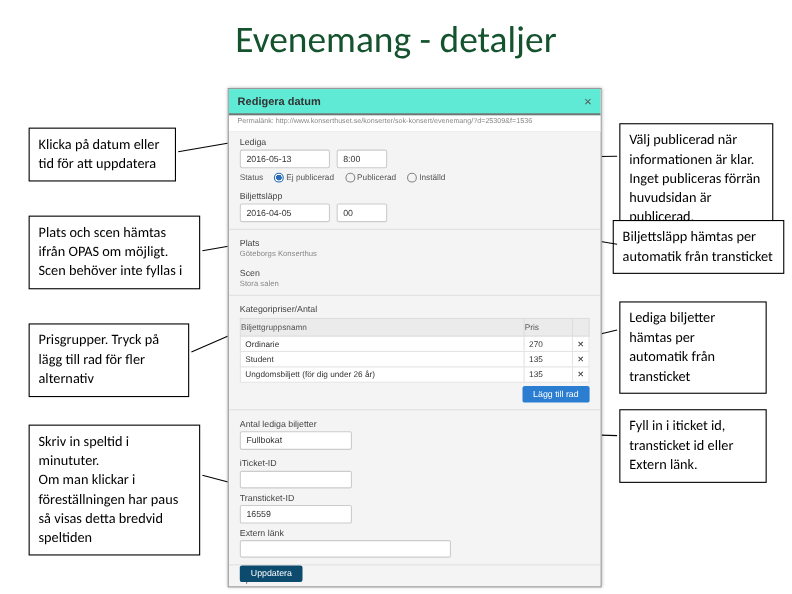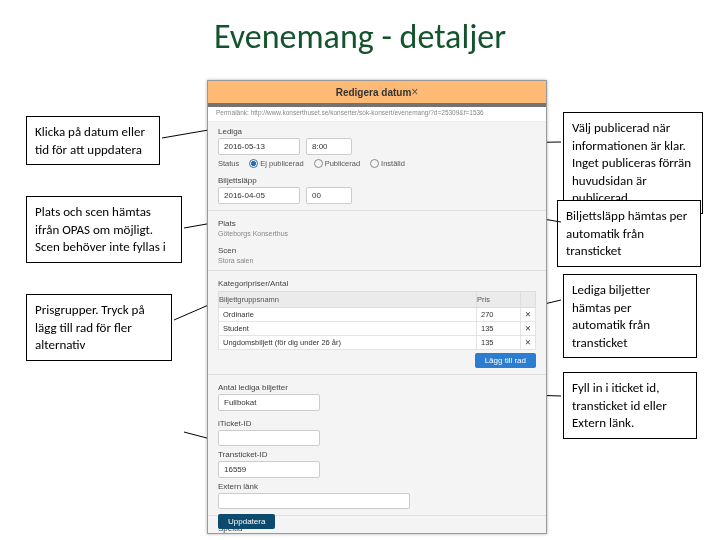--- a/index.html
+++ b/index.html
@@ -1,20 +1,20 @@
 <!DOCTYPE html>
 <html><head>
 <meta charset="utf-8">
 <style>
   html,body{margin:0;padding:0;font-family:Calibri,Arial,sans-serif;background:#fff;width:720px;height:540px;overflow:hidden}
   .slide{position:relative;width:720px;height:540px}
   .title{font-size:34px;font-weight:400;position:absolute;top:16px;left:0;width:100%;text-align:center;color:#14532d}
   .ann{position:absolute;border:1.5px solid #000;padding:6px 8px;font-size:13px;line-height:1.35;color:#000;background:#fff;box-sizing:border-box}
   .panel{position:absolute;left:207px;top:80px;width:338px;height:452px;border:1px solid #999;box-shadow:0 0 3px rgba(0,0,0,.3);font-family:Arial,Helvetica,sans-serif;font-size:7.5px;color:#333;background:#f4f4f4;overflow:hidden}
-  .panel .hdr{display:flex;justify-content:center;align-items:center;padding:4px 8px;border-bottom:4px solid #737373;background:#fdba74}
+  .panel .hdr{display:flex;justify-content:space-between;align-items:center;padding:4px 8px;border-bottom:2px solid #737373;background:#5eead4}
   .panel .hdr b{font-size:10px}
   .close{font-size:12px;color:#555;cursor:pointer}
   .perm{color:#888;font-size:6.5px;padding:2px 8px 5px 8px;background:#fff;border-bottom:1px solid #eee}
   .sect{padding:5px 10px 3px 10px}
   .lbl{color:#444;font-size:8px;margin-bottom:2px}
   .row{display:flex;gap:6px;align-items:center}
   .field{background:#fff;border:1px solid #ccc;padding:3px 5px;font-size:8px;color:#333;border-radius:2px}
   .field.sm{width:70px}
   .field.xs{width:34px}
   .radio{display:flex;gap:10px;margin-top:4px;font-size:7.5px;color:#555}
@@ -35,23 +35,25 @@
 </style>
 </head>
 <body>
 
 <div class="slide">
   <div class="title">Evenemang - detaljer</div>
 
   <div class="ann" style="left:26px;top:116px;width:134px">Klicka på datum eller tid för att uppdatera</div>
   <div class="ann" style="left:26px;top:196px;width:156px">Plats och scen hämtas ifrån OPAS om möjligt. Scen behöver inte fyllas i</div>
   <div class="ann" style="left:26px;top:294px;width:146px">Prisgrupper. Tryck på lägg till rad för fler alternativ</div>
+  <div class="ann" style="left:26px;top:386px;width:156px;white-space:pre-line">Skriv in speltid i minututer.
+Om man klickar i föreställningen har paus så visas detta bredvid speltiden</div>
 
   <div class="ann" style="left:563px;top:112px;width:140px">Välj publicerad när informationen är klar. Inget publiceras förrän huvudsidan är publicerad.</div>
-  <div class="ann" style="left:557px;top:200px;width:144px">Biljettsläpp hämtas per automatik från transticket</div>
+  <div class="ann" style="left:557px;top:200px;width:156px">Biljettsläpp hämtas per automatik från transticket</div>
   <div class="ann" style="left:563px;top:274px;width:134px">Lediga biljetter hämtas per automatik från transticket</div>
   <div class="ann" style="left:563px;top:372px;width:134px">Fyll in i iticket id, transticket id eller Extern länk.</div>
 
   <svg class="arrows" width="720" height="540">
     <defs>
         <marker id="ah" markerWidth="6" markerHeight="6" refX="5" refY="3" orient="auto">
           <path d="M0,0 L6,3 L0,6 Z" fill="#000"></path>
         </marker>
       </defs>
     <line x1="162" y1="138" x2="220" y2="128" stroke="#000" stroke-width="1" marker-end="url(#ah)"></line>

